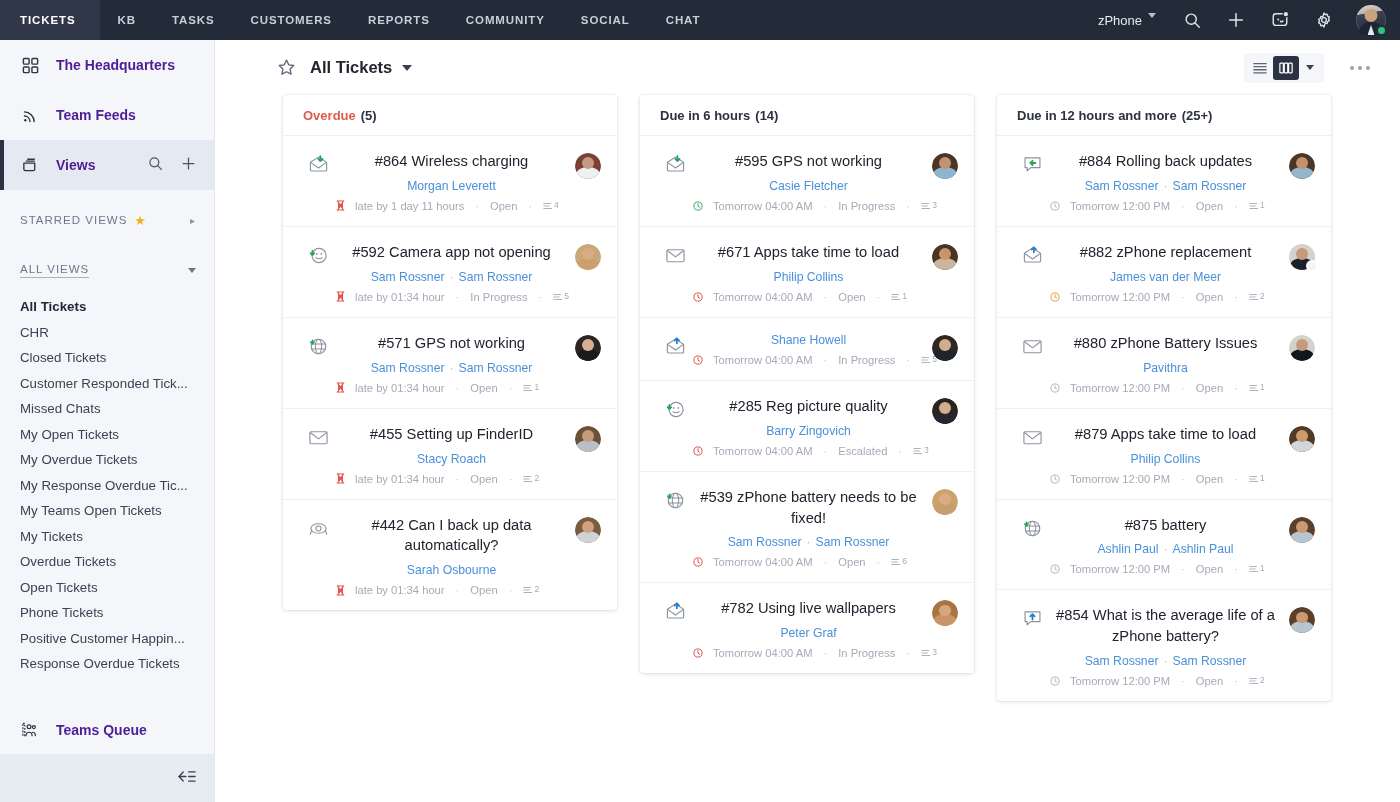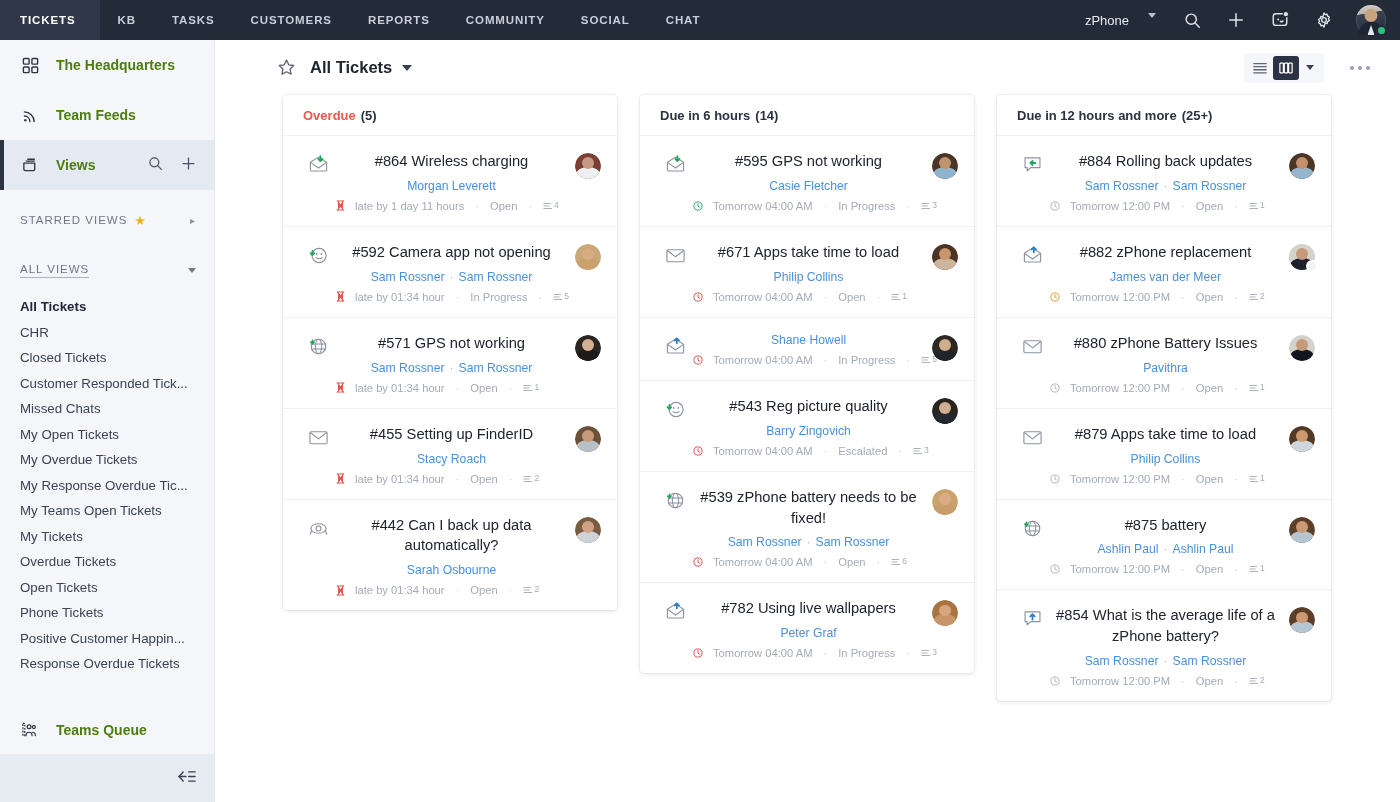--- a/index.html
+++ b/index.html
@@ -29,21 +29,21 @@
   }
   .nav-tab.active { background: #2f3748; color: #ffffff; }
   .nav-tab.first { padding-left: 20px; padding-right: 24px; }
 
   .topbar-right {
     margin-left: auto;
     display: flex; align-items: center;
     padding-right: 14px; gap: 4px;
   }
   .brand-select {
-    display: flex; align-items: flex-start; gap: 19px;
+    display: flex; align-items: flex-start; gap: 6px;
     color: #e7eaf0; font-size: 13px;
     padding: 0 12px; cursor: pointer;
   }
   .caret-down {
     width: 0; height: 0;
     border-left: 4px solid transparent;
     border-right: 4px solid transparent;
     border-top: 5px solid #b9c0cc;
   }
   .nav-icon-btn {
@@ -81,21 +81,21 @@
   
   .sidebar {
     position: absolute; top: 40px; left: 0;
     width: 215px; height: 762px;
     background: #f4f6f9;
     border-right: 1px solid #e3e7ee;
   }
   .side-top-item {
     height: 50px; display: flex; align-items: center;
     padding-left: 20px; gap: 16px; cursor: pointer;
-    color: #4d7c0f; font-size: 14px; font-weight: bold;
+    color: #4c1d95; font-size: 14px; font-weight: bold;
   }
   .side-top-item.active {
     background: #e5e9f2;
     position: relative;
   }
   .side-top-item.active::before {
     content: ""; position: absolute; left: 0; top: 0;
     width: 4px; height: 100%; background: #2b3243;
   }
   .side-ico { width: 20px; display: flex; align-items: center; justify-content: center; }
@@ -775,21 +775,21 @@
         </div>
         <div class="card">
           <div class="card-ico"><svg width="21" height="21" viewBox="0 0 22 22" fill="none">
               <circle cx="11.6" cy="11" r="7.4" stroke="#8c93a0" stroke-width="1.2"></circle>
               <circle cx="9.2" cy="9.3" r=".95" fill="#8c93a0"></circle>
               <circle cx="14" cy="9.3" r=".95" fill="#8c93a0"></circle>
               <path d="M8.4 13.2c1.5 1.6 4.8 1.6 6.4 0" stroke="#8c93a0" stroke-width="1.2" stroke-linecap="round"></path>
               <path d="M4.6 6.2v4.4M4.6 10.6l-1.9-2M4.6 10.6l1.9-2" stroke="#25a55c" stroke-width="1.8" stroke-linecap="round" stroke-linejoin="round"></path>
             </svg></div>
           <div class="card-body">
-            <div class="card-title">#543 Reg picture quality</div>
+            <div class="card-title">#285 Reg picture quality</div>
             <div class="card-people"><a>Barry Zingovich</a></div>
             <div class="card-meta">
               <span class="meta-ico">
                 <svg width="10" height="10" viewBox="0 0 12 12" fill="none" stroke="#e0574d" stroke-width="1.2">
                   <circle cx="6" cy="6" r="4.9"></circle>
                   <path d="M6 3.2V6.2L8 7.4" stroke-linecap="round"></path>
                 </svg>
               </span>
               <span>Tomorrow 04:00 AM</span>
               <span class="dot-sep">·</span>

